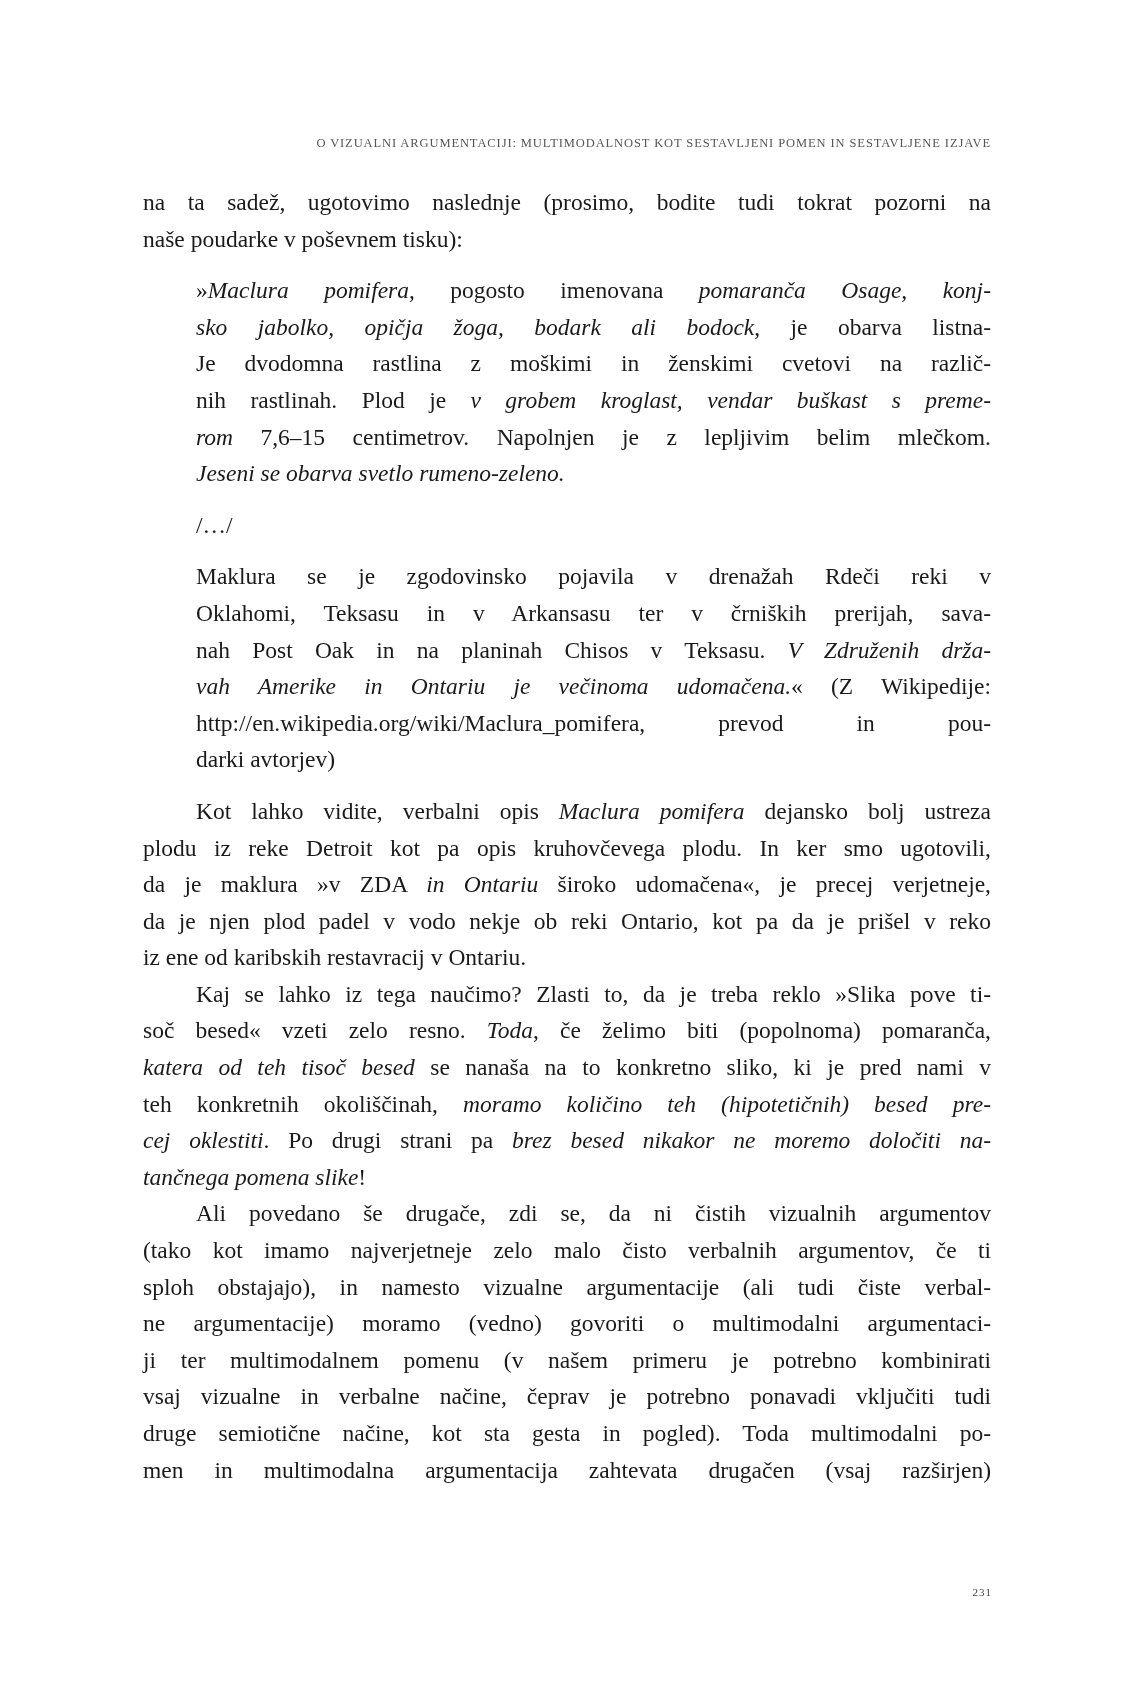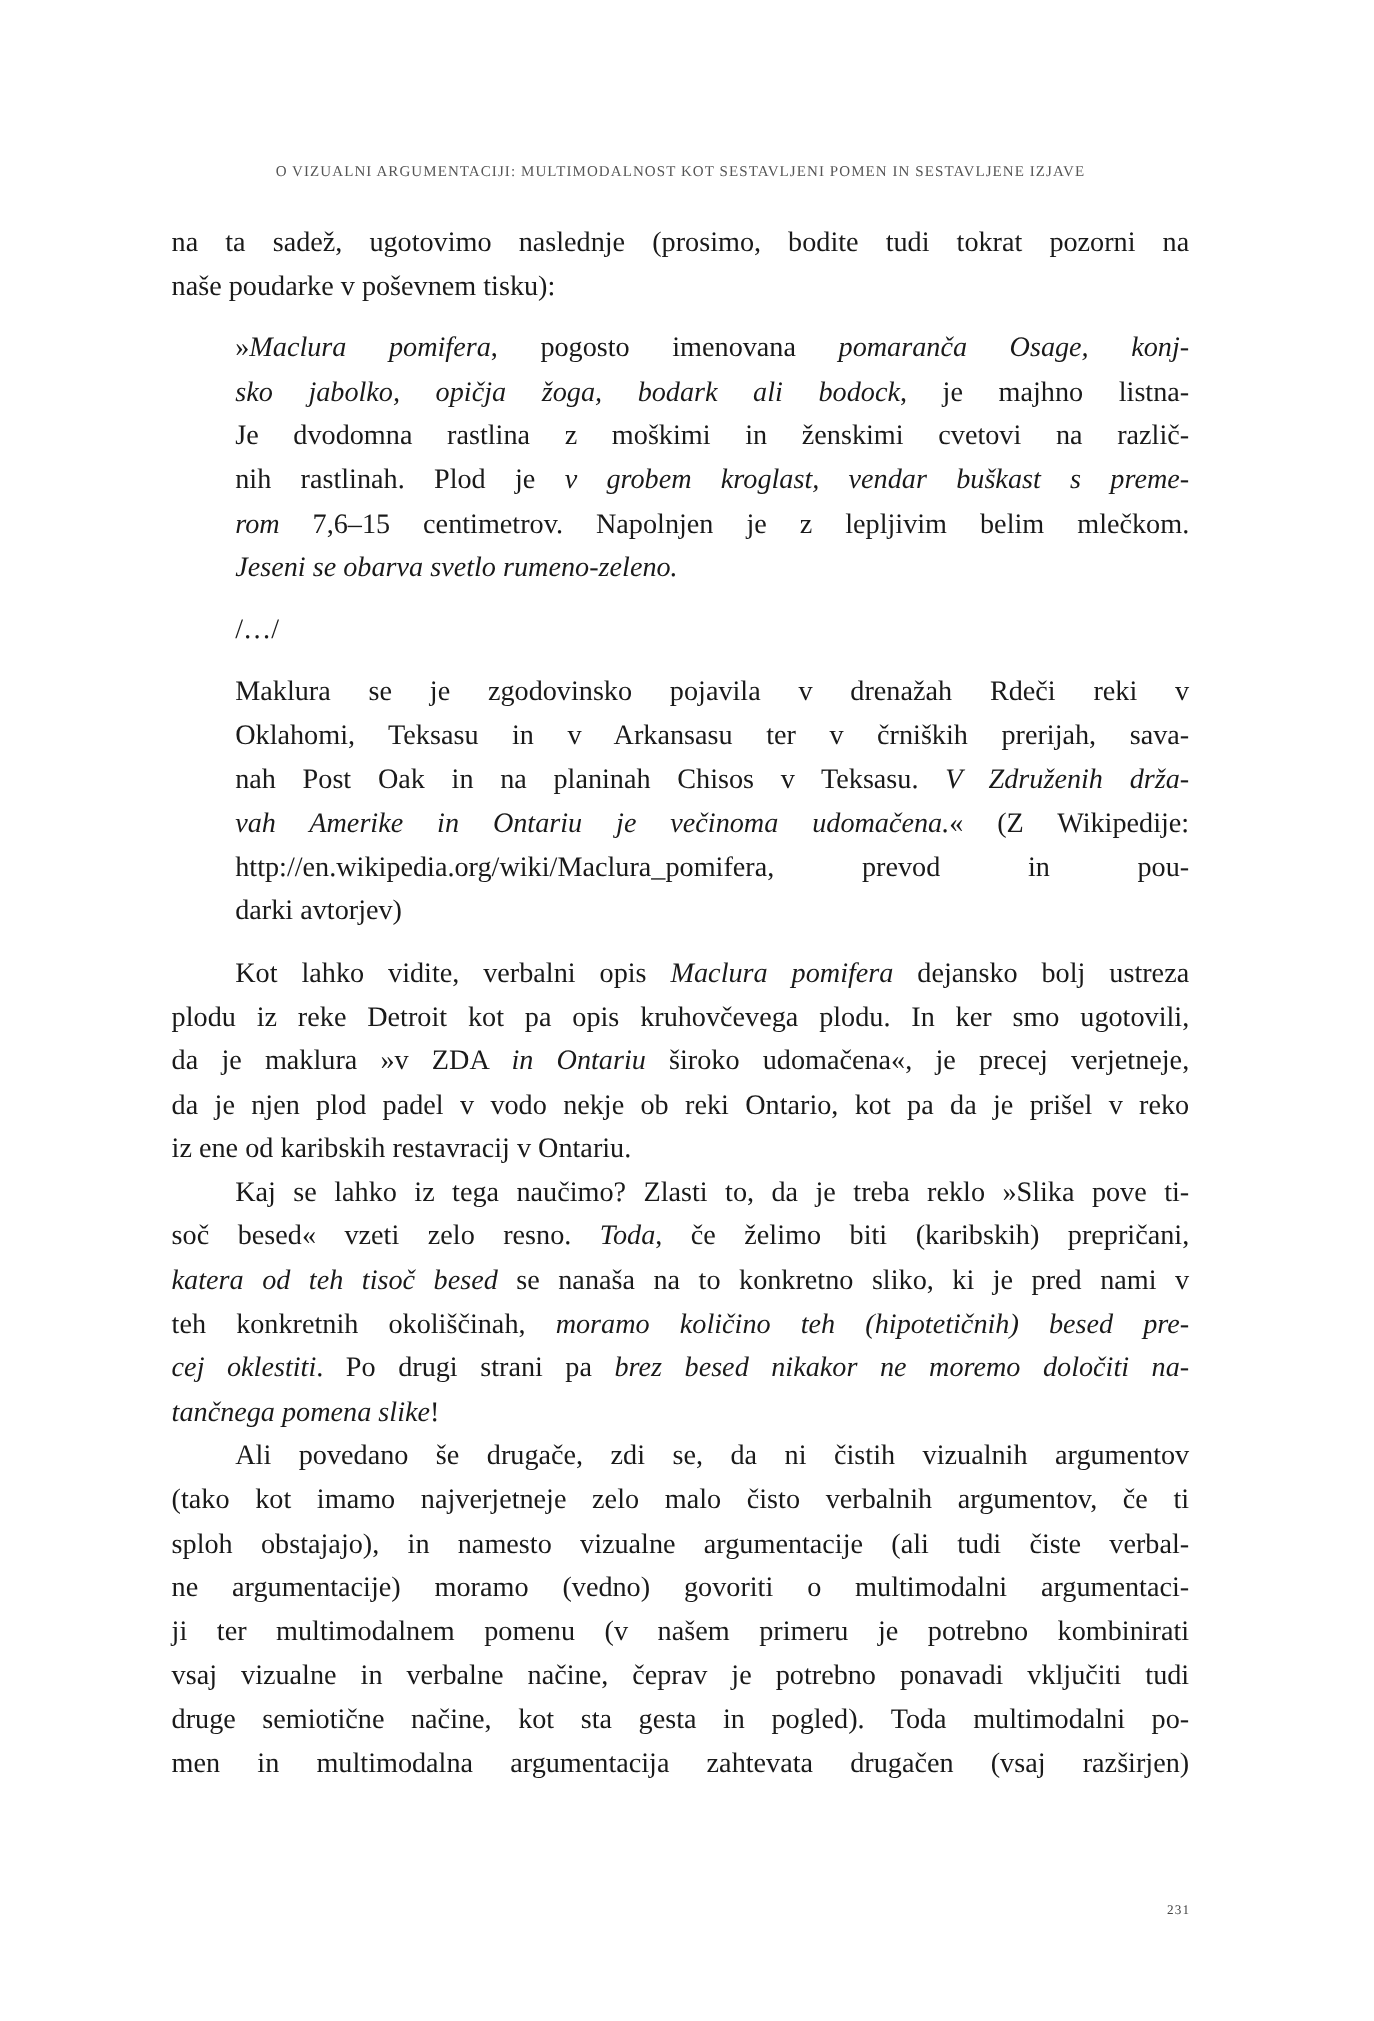--- a/index.html
+++ b/index.html
@@ -1,19 +1,19 @@
 <!DOCTYPE html>
 <html><head>
 <meta charset="utf-8">
 <style>
   html, body { margin: 0; padding: 0; background: #ffffff; }
   body { width: 1145px; height: 1684px; position: relative; overflow: hidden;
          font-family: "Liberation Serif", "DejaVu Serif", serif; color: #1a1a1a; }
   .running-head { position: absolute; top: 136px; left: 143px; width: 848px;
-                  text-align: center; font-size: 12.5px; letter-spacing: 0.9px;
+                  text-align: right; font-size: 12.5px; letter-spacing: 0.9px;
                   color: #555; text-transform: uppercase; white-space: nowrap; }
   .text-block { position: absolute; left: 143px; top: 184px; width: 848px;
                 font-size: 23.5px; line-height: 36.6px; text-align: justify; hyphens: manual; }
   .text-block p { margin: 0; }
   .para { text-indent: 53px; }
   .quote { margin-left: 53px !important; }
   .gap { margin-top: 15px !important; }
   .line { display: block; text-align: justify; text-align-last: justify; white-space: nowrap; }
   .line.last { text-align-last: left; }
   i { }
@@ -25,21 +25,21 @@
 
 <div class="running-head">O vizualni argumentaciji: multimodalnost kot sestavljeni pomen in sestavljene izjave</div>
 
 <div class="text-block">
   <p class="para">
       <span class="line" style="text-indent: 0px;"><span>na ta sadež, ugotovimo naslednje (prosimo, bodite tudi tokrat pozorni na</span></span>
       <span class="line last" style="text-indent: 0px;"><span>naše poudarke v poševnem tisku):</span></span>
     </p>
   <p class="quote gap">
       <span class="line"><span>»</span><i>Maclura pomifera</i><span>, pogosto imenovana </span><i>pomaranča Osage, konj-</i></span>
-      <span class="line"><i>sko jabolko, opičja žoga, bodark ali bodock</i><span>, je majhno listna-</span></span>
+      <span class="line"><i>sko jabolko, opičja žoga, bodark ali bodock</i><span>, je obarva listna-</span></span>
       <span class="line"><span>Je dvodomna rastlina z moškimi in ženskimi cvetovi na različ-</span></span>
       <span class="line"><span>nih rastlinah. Plod je </span><i>v grobem kroglast, vendar buškast s preme-</i></span>
       <span class="line"><i>rom</i><span> 7,6–15 centimetrov. Napolnjen je z lepljivim belim mlečkom.</span></span>
       <span class="line last"><i>Jeseni se obarva svetlo rumeno-zeleno.</i></span>
     </p>
   <p class="quote gap">/…/</p>
   <p class="quote gap">
       <span class="line"><span>Maklura se je zgodovinsko pojavila v drenažah Rdeči reki v</span></span>
       <span class="line"><span>Oklahomi,  Teksasu in v Arkansasu ter v črniških prerijah, sava-</span></span>
       <span class="line"><span>nah Post Oak in na planinah Chisos v Teksasu. </span><i>V Združenih drža-</i></span>
@@ -49,21 +49,21 @@
     </p>
   <p class="para gap">
       <span class="line"><span>Kot lahko vidite, verbalni opis </span><i>Maclura pomifera</i><span> dejansko bolj ustreza</span></span>
       <span class="line" style="text-indent: 0px;"><span>plodu iz reke Detroit kot pa opis kruhovčevega plodu. In ker smo ugotovili,</span></span>
       <span class="line" style="text-indent: 0px;"><span>da je maklura »v ZDA </span><i>in Ontariu</i><span> široko udomačena«, je precej verjetneje,</span></span>
       <span class="line" style="text-indent: 0px;"><span>da je njen plod padel v vodo nekje ob reki Ontario, kot pa da je prišel v reko</span></span>
       <span class="line last" style="text-indent: 0px;"><span>iz ene od karibskih restavracij v Ontariu.</span></span>
     </p>
   <p class="para">
       <span class="line"><span>Kaj se lahko iz tega naučimo? Zlasti to, da je treba reklo »Slika pove ti-</span></span>
-      <span class="line" style="text-indent: 0px;"><span>soč besed« vzeti zelo resno. </span><i>Toda</i><span>, če želimo biti (karibskih) prepričani,</span></span>
+      <span class="line" style="text-indent: 0px;"><span>soč besed« vzeti zelo resno. </span><i>Toda</i><span>, če želimo biti (popolnoma) pomaranča,</span></span>
       <span class="line" style="text-indent: 0px;"><i>katera od teh tisoč besed</i><span> se nanaša na to konkretno sliko, ki je pred nami v</span></span>
       <span class="line" style="text-indent: 0px;"><span>teh konkretnih okoliščinah, </span><i>moramo količino teh (hipotetičnih) besed pre-</i></span>
       <span class="line" style="text-indent: 0px;"><i>cej oklestiti</i><span>. Po drugi strani pa </span><i>brez besed nikakor ne moremo določiti na-</i></span>
       <span class="line last" style="text-indent: 0px;"><i>tančnega pomena slike</i><span>!</span></span>
     </p>
   <p class="para">
       <span class="line"><span>Ali povedano še drugače, zdi se, da ni čistih vizualnih argumentov</span></span>
       <span class="line" style="text-indent: 0px;"><span>(tako kot imamo najverjetneje zelo malo čisto verbalnih argumentov, če ti</span></span>
       <span class="line" style="text-indent: 0px;"><span>sploh obstajajo), in namesto vizualne argumentacije (ali tudi čiste verbal-</span></span>
       <span class="line" style="text-indent: 0px;"><span>ne argumentacije) moramo (vedno) govoriti o multimodalni argumentaci-</span></span>

